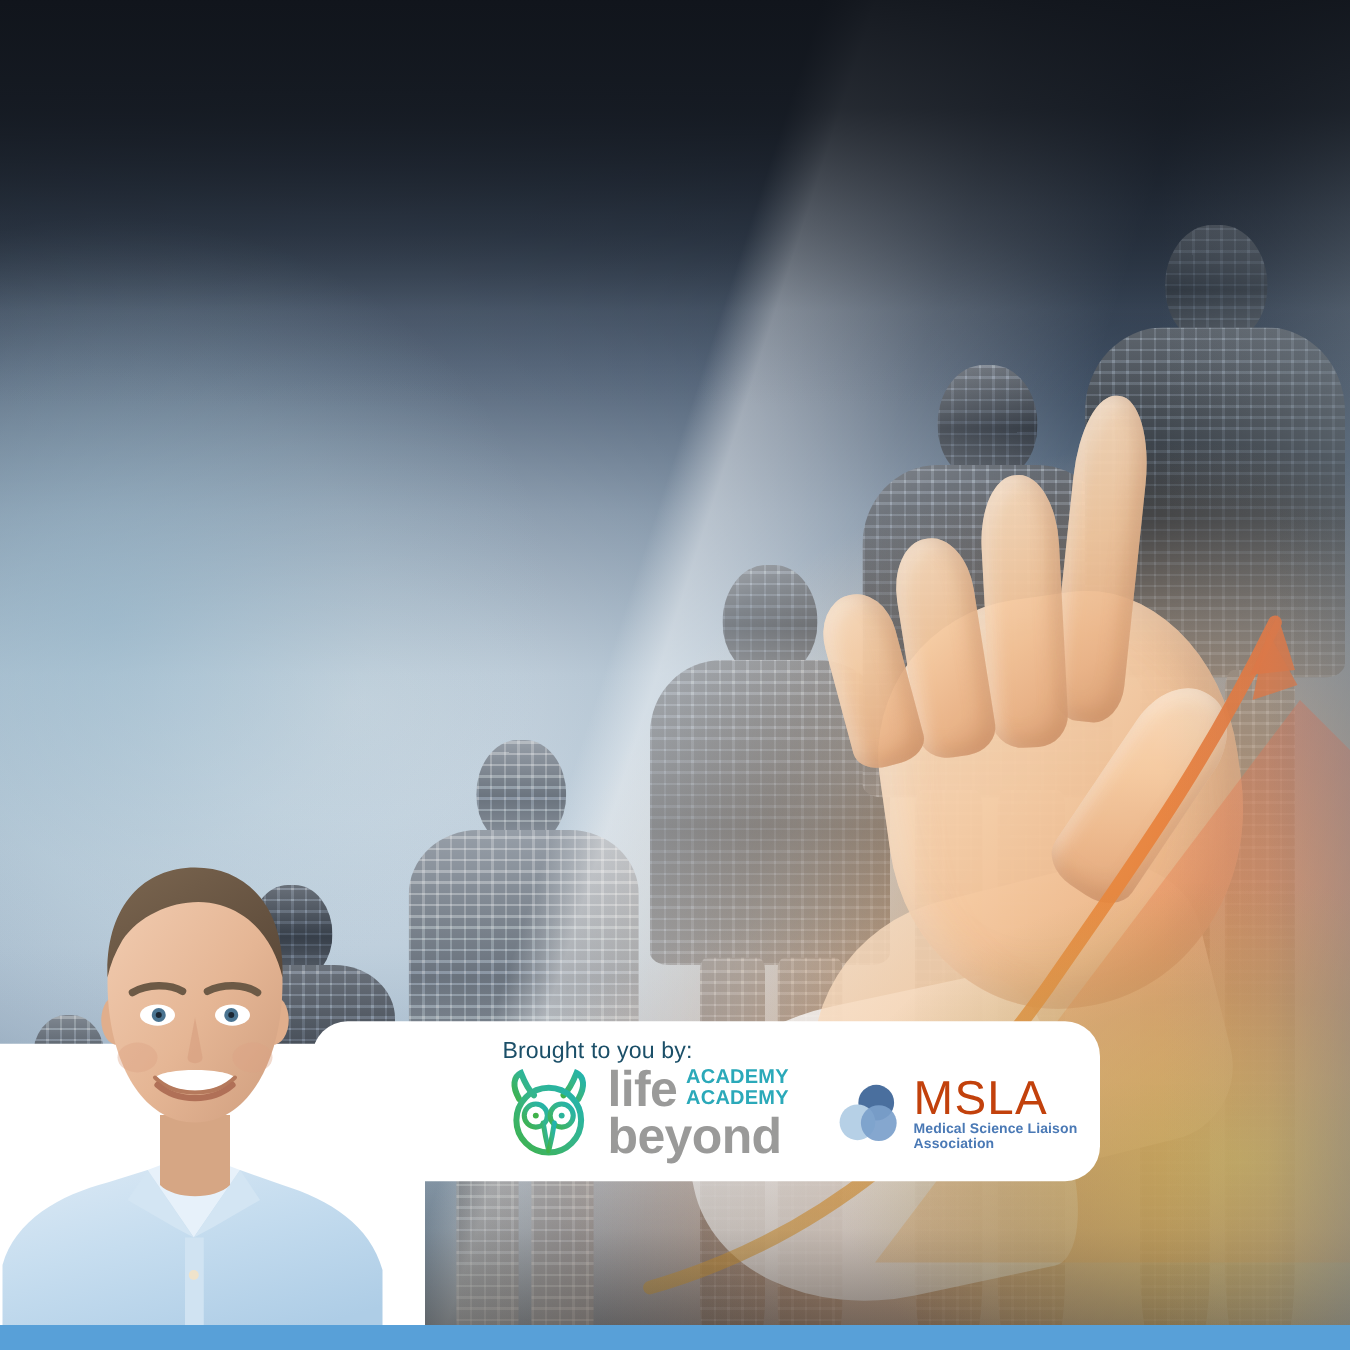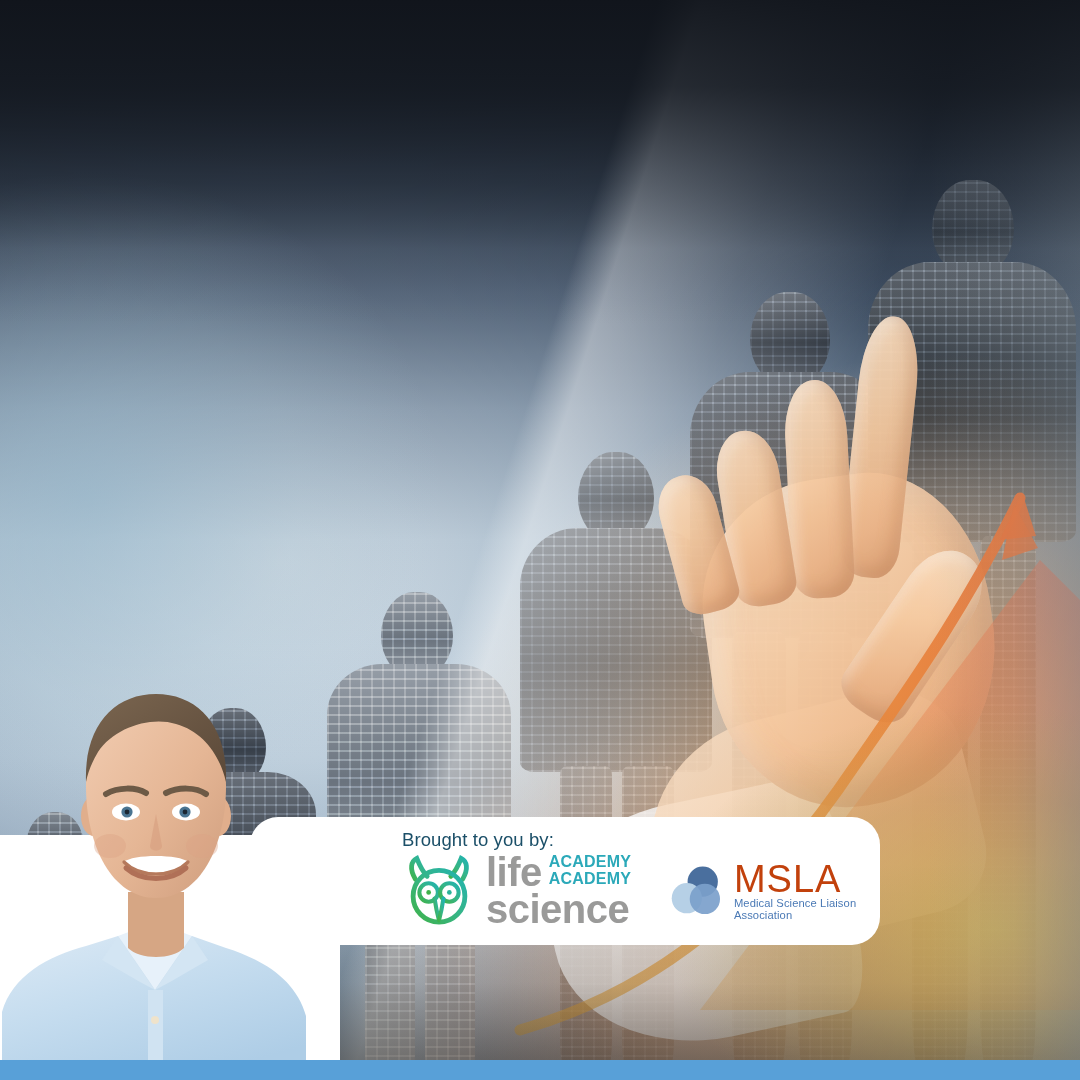--- a/index.html
+++ b/index.html
@@ -126,21 +126,21 @@
     line-height: .92;
     color: #9a9a99;
     font-weight: 700;
     letter-spacing: -.5px;
   }
   .ls-life  { font-size: 40px; }
   .ls-sci   { font-size: 40px; }
   .aa-line  { color: #2ba9b9; font-size: 16px; font-weight: 700; line-height: 1.02; letter-spacing: .2px; }
 
   .msla-word { color: #c2410c; font-size: 38px; font-weight: 400; letter-spacing: 1px; line-height: .95; }
-  .msla-tag  { color: #4a79b5; font-size: 11.2px; font-weight: 400; letter-spacing: .1px; }
+  .msla-tag  { color: #4a79b5; font-size: 11.2px; font-weight: 700; letter-spacing: .1px; }
 
   
   #title-block {
     position: absolute;
     left: 0; right: 0; top: 22px;
     text-align: center;
     z-index: 40;
   }
   .tline {
     color: #ffffff;
@@ -379,21 +379,21 @@
             <path d="M 56,60 C 54,74 52,82 50,90" fill="none" stroke="url(#owlg)" stroke-width="5.5" stroke-linecap="round"></path>
           </svg>
           <div style="margin-left:10px;">
             <div style="display:flex; align-items:flex-end; gap:7px;">
               <span class="ls-word ls-life">life</span>
               <span style="padding-bottom:4px;">
                 <span class="aa-line" style="display:block;">ACADEMY</span>
                 <span class="aa-line" style="display:block;text-align:right;">ACADEMY</span>
               </span>
             </div>
-            <div class="ls-word ls-sci">science</div>
+            <div class="ls-word ls-sci">beyond</div>
           </div>
         </div>
 
         <div class="logo-unit">
           <svg width="76" height="68" viewBox="0 0 76 68">
             <circle cx="44" cy="21" r="21" fill="#4a6f9e"></circle>
             <circle cx="22" cy="44" r="21" fill="#b6d0e6"></circle>
             <circle cx="47" cy="45" r="21" fill="#7ba0cb" opacity=".92"></circle>
           </svg>
           <div style="margin-left:8px;">

